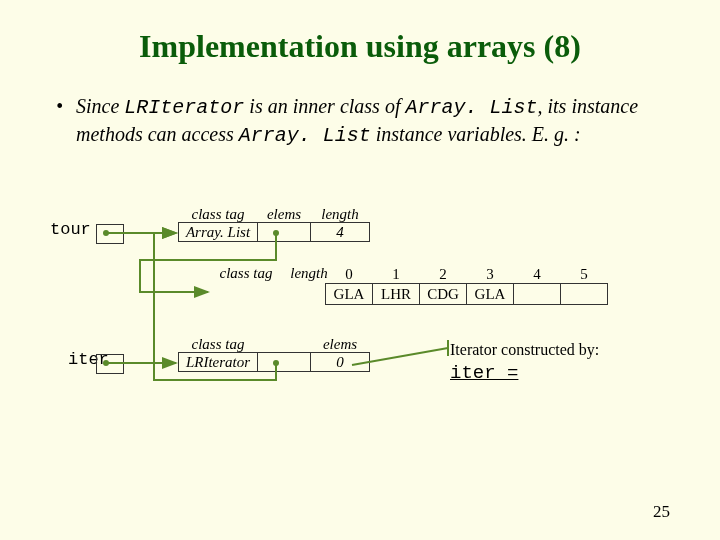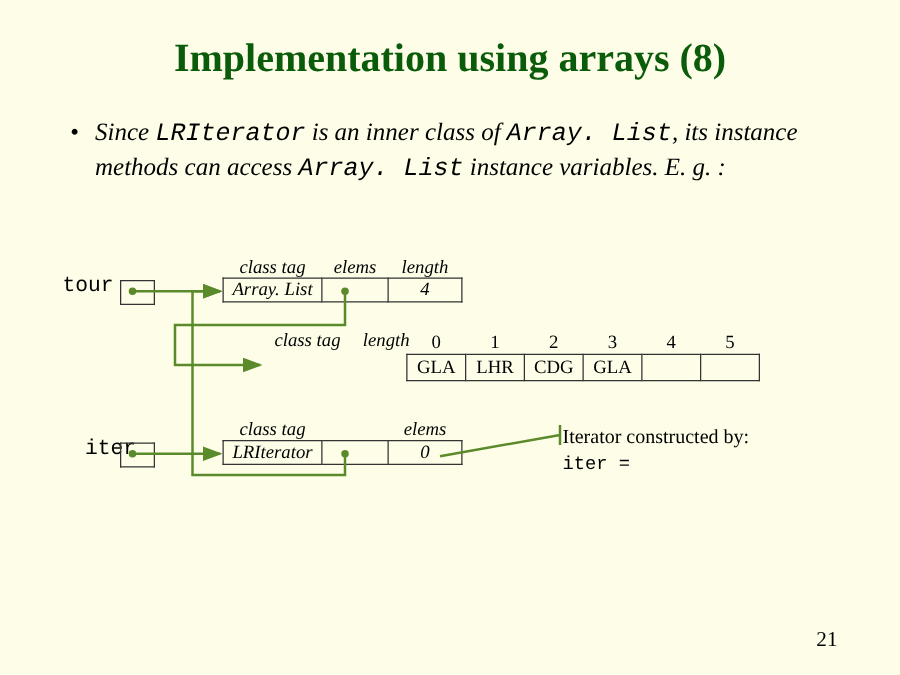--- a/index.html
+++ b/index.html
@@ -92,21 +92,21 @@
     font-size: 15px;
     height: 16px;
     line-height: 16px;
     width: 44px;
   }
   .note {
     position: absolute;
     font-size: 16px;
     line-height: 1.3;
   }
-  .note .mono { font-size: 15px; }
+  .note .mono { font-size: 19px; text-decoration: underline; }
   .slidenum {
     position: absolute;
     bottom: 18px;
     right: 50px;
     font-size: 17px;
   }
   svg.overlay {
     position: absolute;
     top: 0; left: 0;
     width: 720px; height: 540px;
@@ -205,21 +205,21 @@
     </tbody>
       </table>
 
     <div class="note" style="left:450px; top:140px;">
       <span>Iterator constructed by:</span><br>
       <span class="mono">iter =</span><br>
     </div>
 
   </div>
 
-  <div class="slidenum">21</div>
+  <div class="slidenum">25</div>
 
 </div>
 
 <svg class="overlay">
   <defs>
     <marker id="ah" markerWidth="8" markerHeight="8" refX="7" refY="3" orient="auto">
       <path d="M0,0 L8,3 L0,6 Z" fill="#5a8a2a"></path>
     </marker>
   </defs>
 

